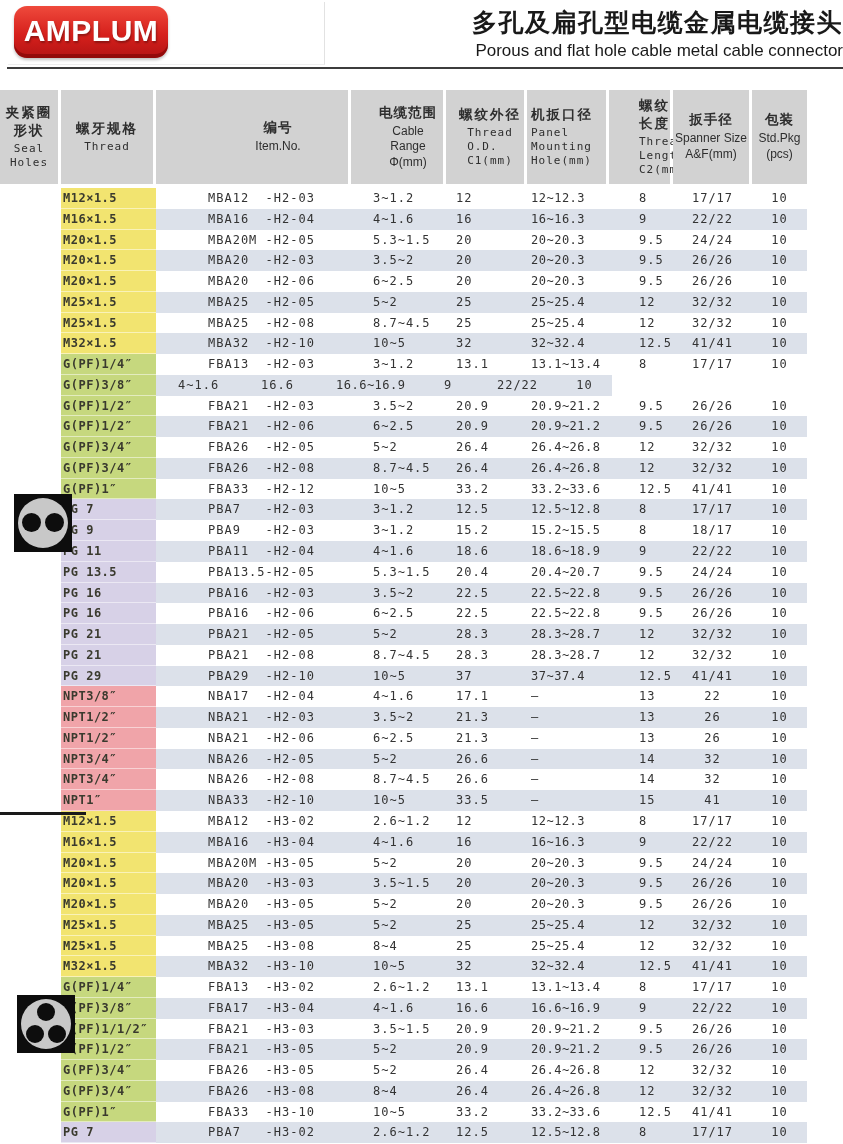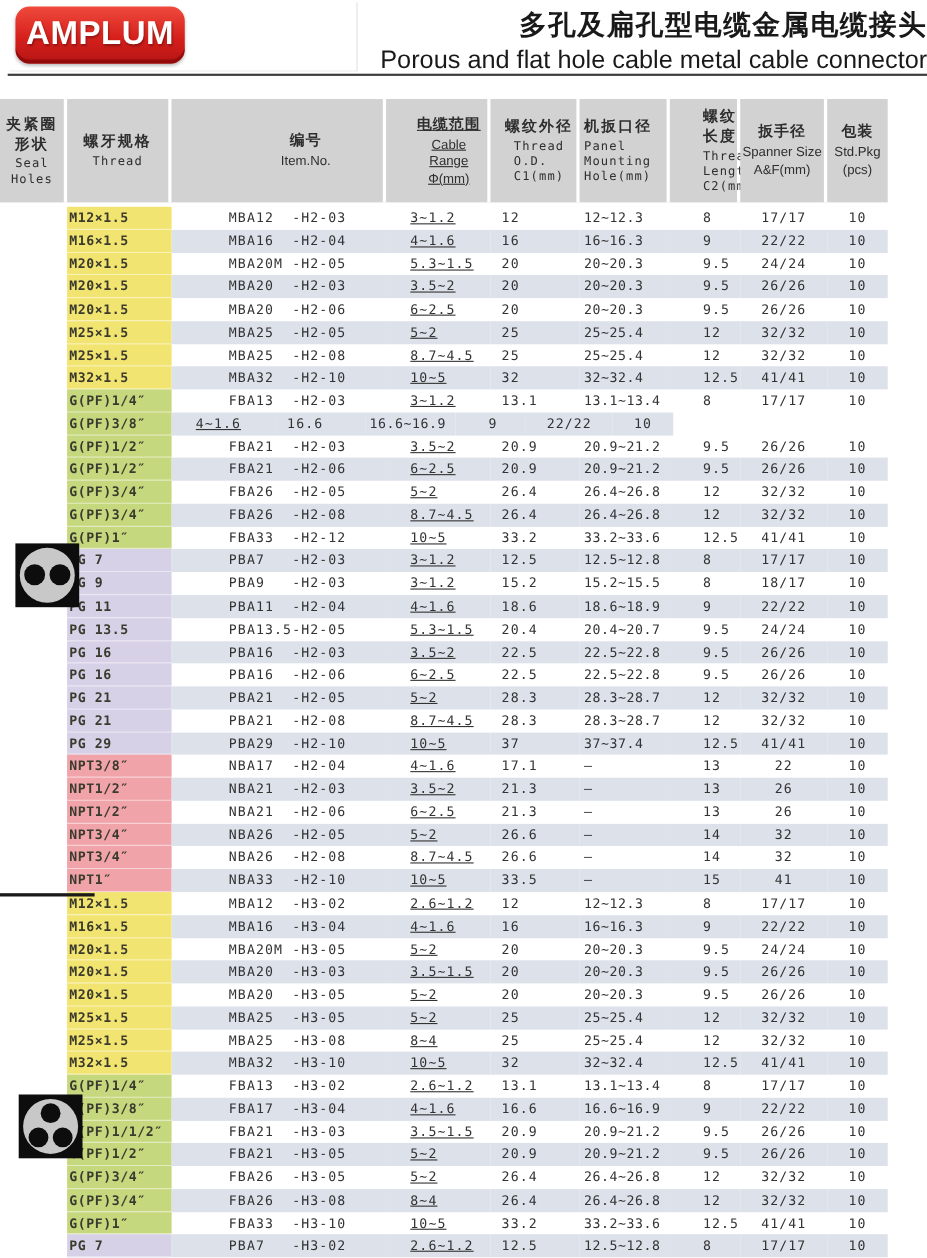--- a/index.html
+++ b/index.html
@@ -13,21 +13,21 @@
                background: #fff; border-right: 1px solid #e2e2e2; border-bottom: 1px solid #eee; }
   .logo { position: absolute; left: 6px; top: 4px; width: 154px; height: 52px;
           border-radius: 13px;
           background: linear-gradient(#ef4a3c 0%, #d6201c 55%, #b41414 100%);
           box-shadow: inset 0 -4px 0 rgba(110,0,0,.5), 0 2px 3px rgba(0,0,0,.25);
           color: #fff; font-weight: bold; font-size: 30px;
           text-align: center; line-height: 50px; letter-spacing: .5px;
           text-shadow: 1px 2px 2px rgba(0,0,0,.3); }
   .titles { position: absolute; right: 0; top: 6px; text-align: right; color: #191919; }
   .title-zh { font-size: 25px; font-weight: bold; letter-spacing: 1.5px; }
-  .title-en { font-size: 23px; margin-top: 2px; }
+  .title-en { font-size: 17px; margin-top: 2px; }
   .rule { position: absolute; left: 7px; right: 0; top: 67px; height: 2px; background: #3c3c3c; }
 
   
   .table-wrap { position: relative; }
   .header-row { display: flex; height: 94px; margin-bottom: 4px; }
   .hcell { background: var(--header-bg, #d2d2d2); border-right: 3px solid #fff;
            display: flex; flex-direction: column; justify-content: center; align-items: center;
            text-align: center; color: #2e2e2e; }
   .hcell:last-child { border-right: none; }
   .hzh { font-weight: bold; font-size: 13.5px; letter-spacing: 1px; margin-bottom: 2px; }
@@ -51,21 +51,21 @@
          white-space: nowrap; }
   .row.even > .cell:not(.c-seal) { background: var(--row-stripe, #dce1ea); }
   .cell { overflow: hidden; letter-spacing: 1px; }
   .cell.c-thread { font-weight: bold; letter-spacing: .5px; padding-left: 2px;
                    border-bottom: 1px solid rgba(255,255,255,.5); color: #3a3a2e; }
   .cell.t-metric { background: var(--thread-metric, #f2e470) !important; }
   .cell.t-gpf    { background: var(--thread-gpf, #c6d87e) !important; }
   .cell.t-pg     { background: var(--thread-pg, #d7d1e7) !important; }
   .cell.t-npt    { background: var(--thread-npt, #f0a4a9) !important; }
   .c-item   { padding-left: 52px; white-space: pre; }
-  .c-cable  { padding-left: 22px; text-decoration: underline; }
+  .c-cable  { padding-left: 22px; }
   .c-od     { padding-left: 10px; }
   .c-panel  { padding-left: 4px; letter-spacing: .5px; }
   .c-len    { padding-left: 30px; }
   .c-spanner{ text-align: center; }
   .c-pkg    { text-align: center; }
 
   
   .seal-icon { position: absolute; width: 58px; height: 58px; background: #0d0d0d; padding: 4px; }
   .seal-icon .disc { width: 50px; height: 50px; border-radius: 50%; background: #c8c8c8; position: relative; }
   .hole { position: absolute; background: #0d0d0d; border-radius: 50%; }

